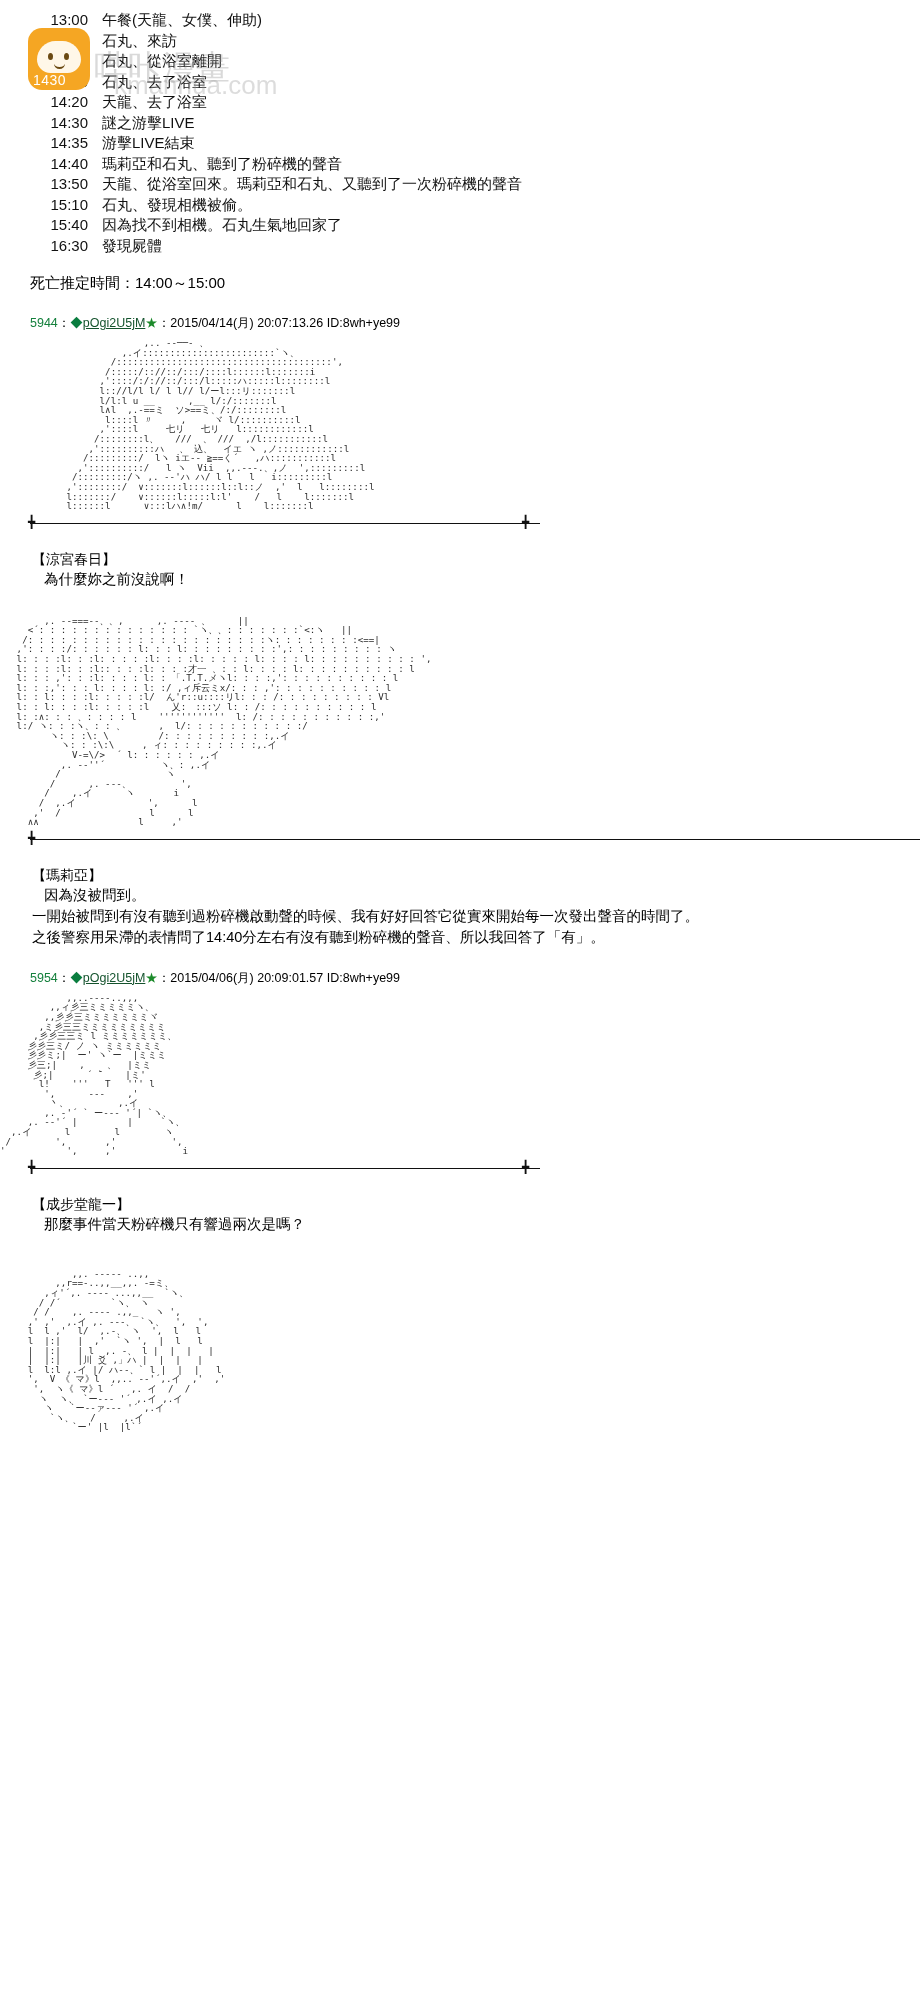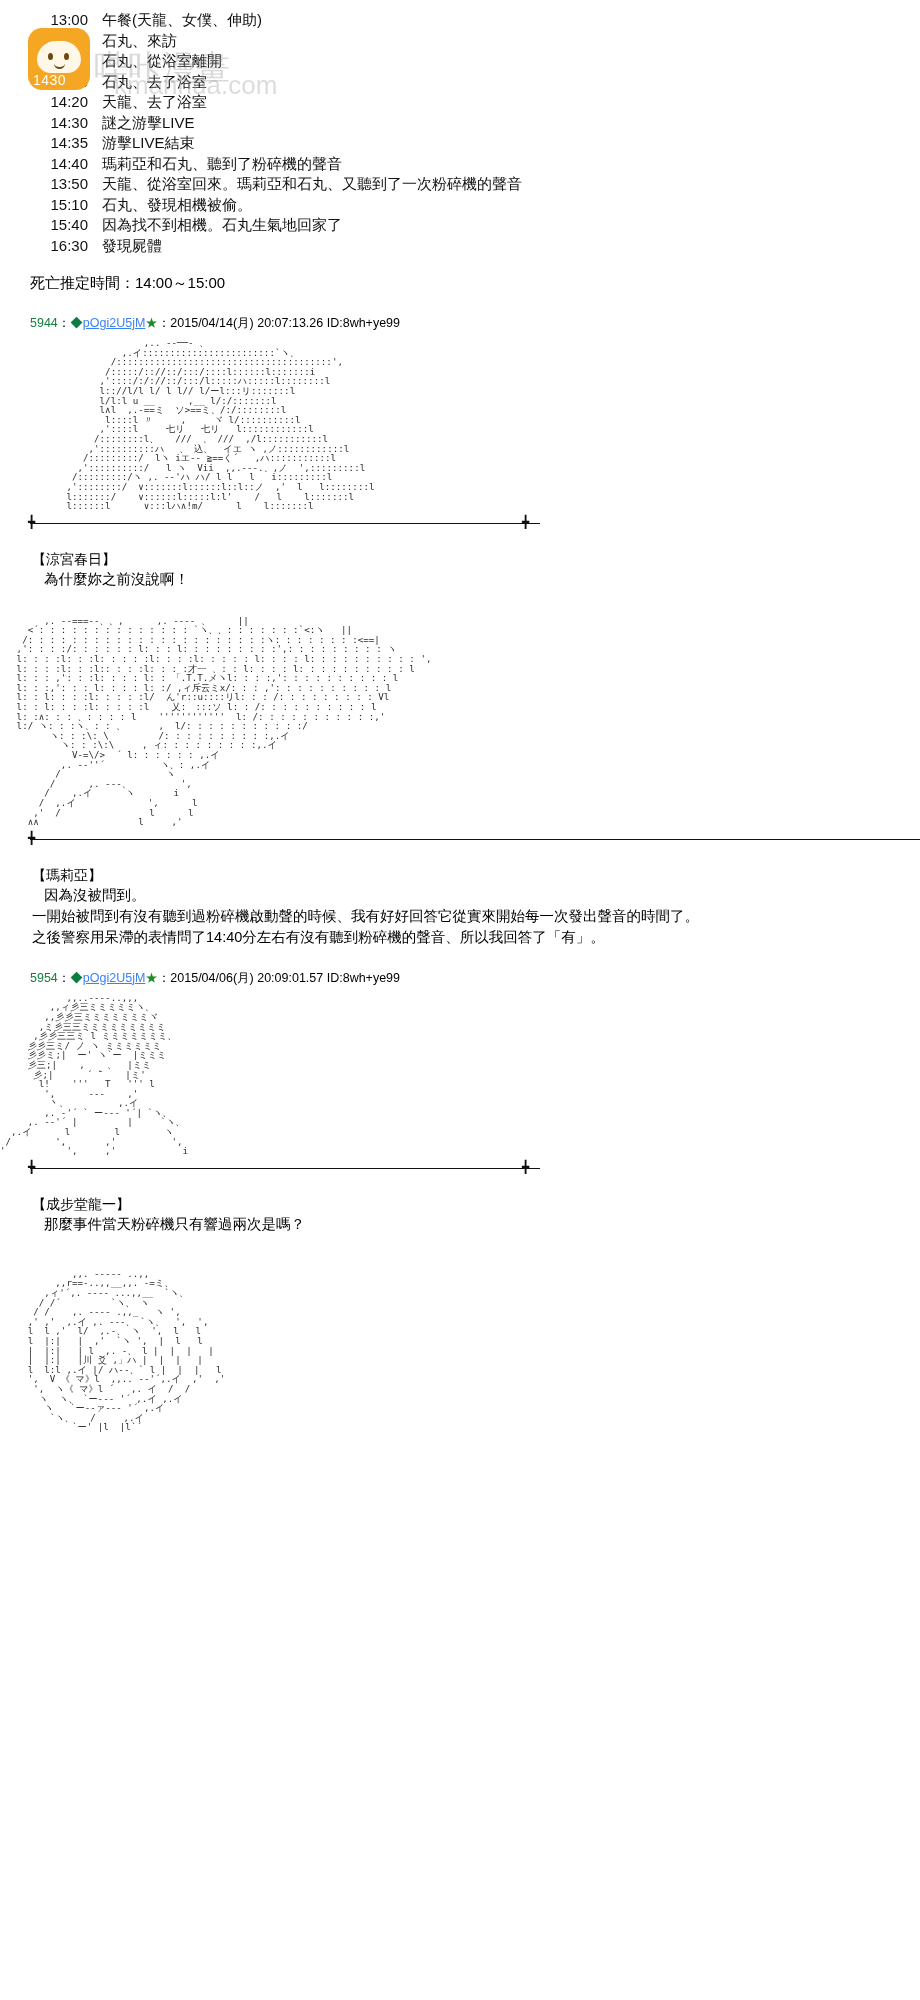--- a/index.html
+++ b/index.html
@@ -122,21 +122,21 @@
     margin: 17px 0 0 30px;
   }
   .post-head {
     font-size: 12.5px;
     margin: 22px 0 0 30px;
     white-space: nowrap;
     color: #000;
   }
   .post-num { color: #15803d; }
   .post-id-link {
-    color: #3b82f6;
+    color: #14532d;
     text-decoration: underline;
   }
   .diamond { color: #0a7d3f; }
   .star { color: #1b8a2a; }
   .post-date { color: #000; }
 
   
   .aa {
     font-family: "DejaVu Sans Mono", "Liberation Mono", monospace;
     font-size: 9.2px;

